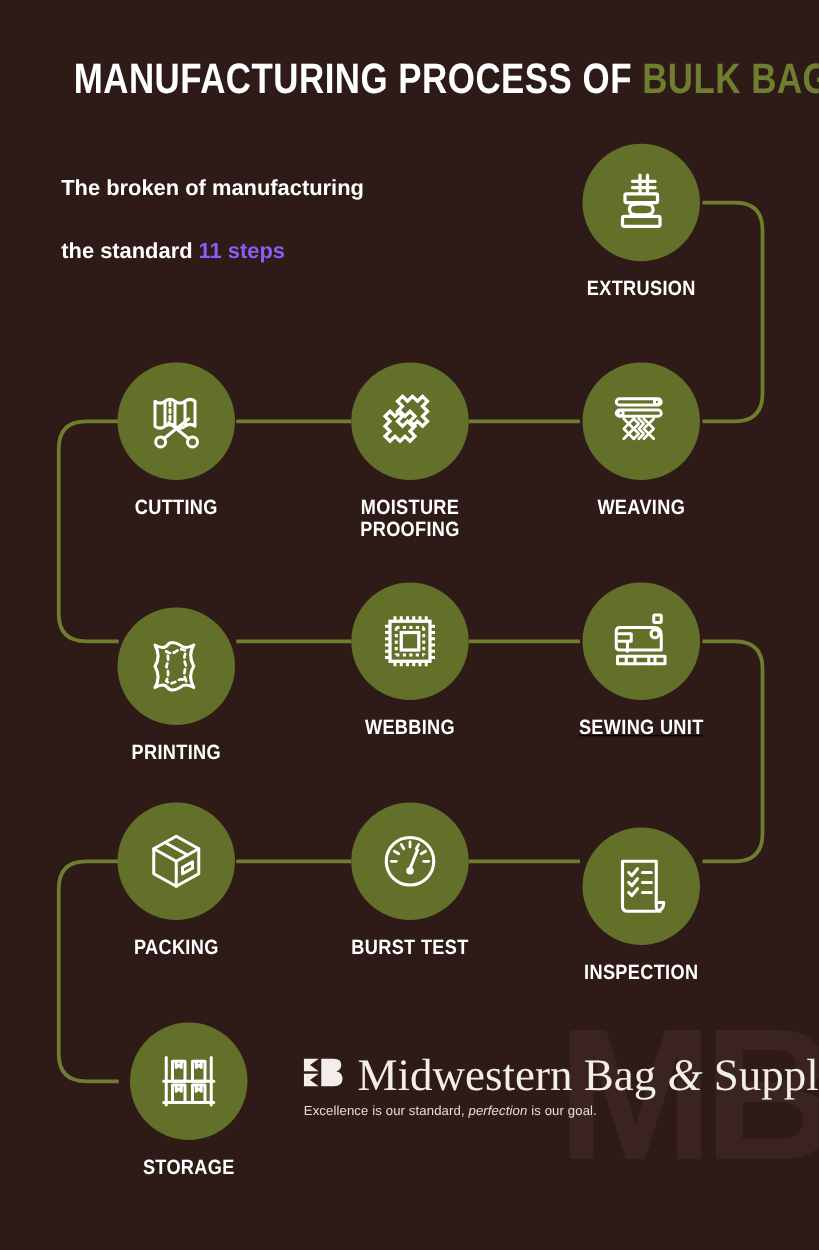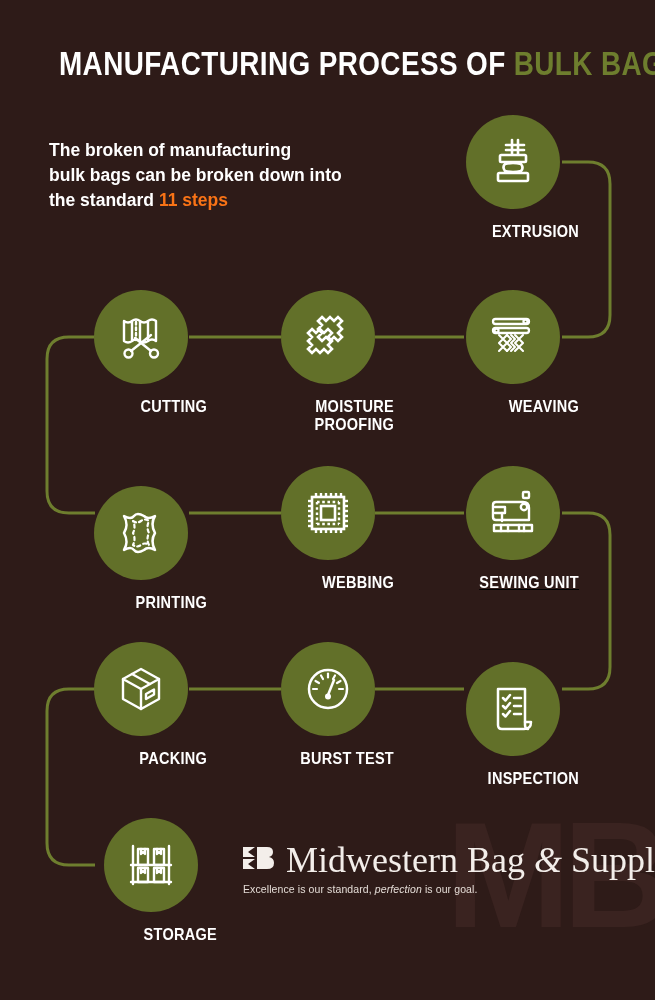--- a/index.html
+++ b/index.html
@@ -27,28 +27,28 @@
     font-family:"Liberation Sans Narrow","Liberation Sans", sans-serif;
     transform:scaleX(.82); transform-origin:center top;
     white-space:nowrap;
   }
   .title .hl { color:#6e7e2e; }
 
   .subtitle {
     position:absolute; left:49px; top:138px; width:360px;
     color:#ffffff; font-size:17.5px; font-weight:bold; line-height:1.42;
   }
-  .subtitle .hl { color:#f97316; }
+  .subtitle .hl { color:#8b5cf6; }
 
   
   svg.links { position:absolute; inset:0; width:655px; height:1000px; }
   svg.links path, svg.links line { fill:none; stroke:#6e7e2e; stroke-width:3; }
 
   
-  .node { position:absolute; width:150px; text-align:right; }
+  .node { position:absolute; width:150px; text-align:center; }
   .disc {
     width:94px; height:94px; border-radius:50%; background:#627029;
     margin:0 auto; display:flex; align-items:center; justify-content:center;
   }
   .disc svg { display:block; }
   .cap {
     margin-top:13px; color:#ffffff; font-size:16.5px; font-weight:bold;
     letter-spacing:.3px; line-height:1.12;
     font-family:"Liberation Sans Narrow","Liberation Sans", sans-serif;
     transform:scaleX(.88);
@@ -75,21 +75,21 @@
 <div id="stage">
 
   <div class="watermark">MB</div>
 
   <div class="title">
     <span>MANUFACTURING PROCESS OF </span><span class="hl">BULK BAGS</span>
   </div>
 
   <div class="subtitle">
     <span>The broken of manufacturing</span><br>
-    <span>bulk bags can be broken down into</span><br>
+    <br>
     <span>the standard </span><span class="hl">11 steps</span>
   </div>
 
   <svg class="links" viewBox="0 0 655 1000">
 
     <path d="M 562 162 H 588 Q 610 162 610 184 V 315 Q 610 337 588 337 H 562"></path>
 
     <line x1="464" y1="337" x2="375" y2="337"></line>
 
     <line x1="281" y1="337" x2="189" y2="337"></line>

